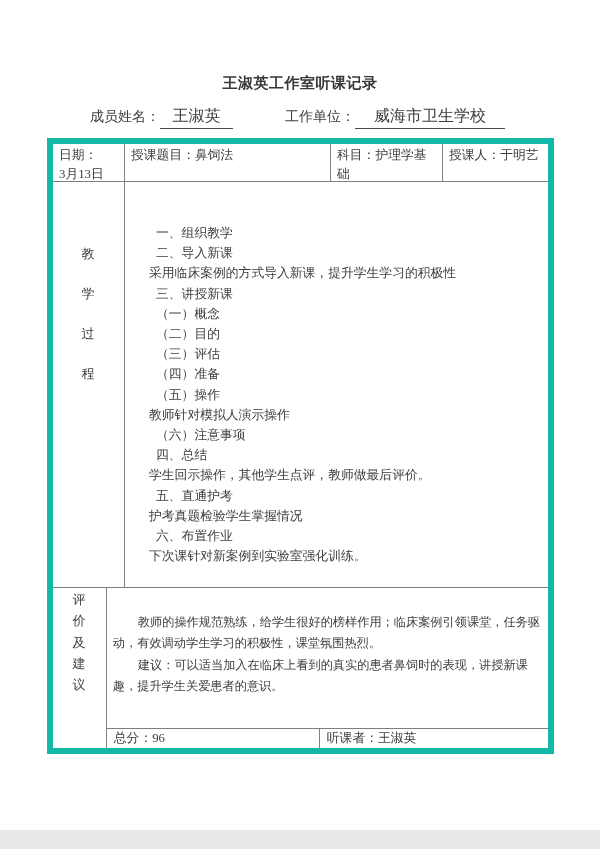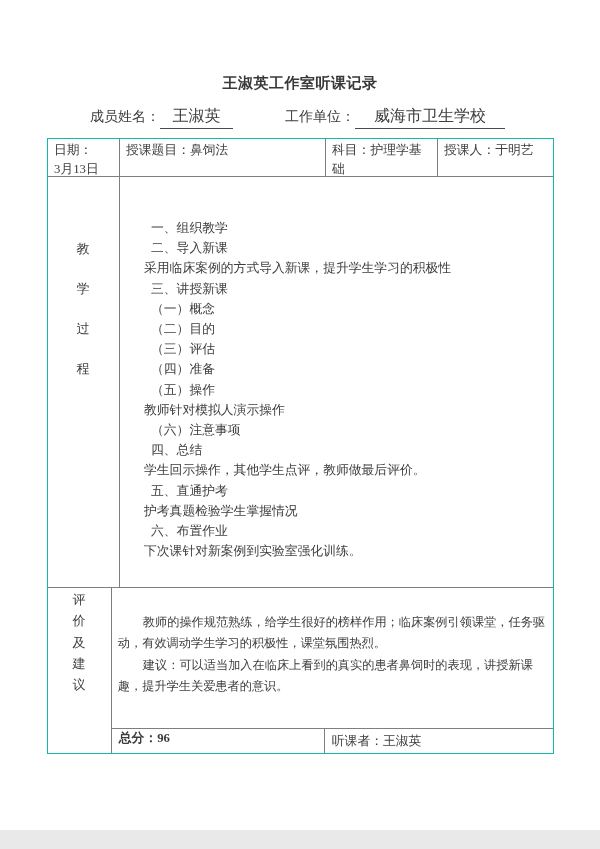--- a/index.html
+++ b/index.html
@@ -41,21 +41,21 @@
     padding: 0 2px 1px 2px;
   }
   .member-line .fill.name  { min-width: 73px; }
   .member-line .fill.unit  { min-width: 150px; }
   .member-line .gap { display: inline-block; width: 52px; }
   
   .obs-table {
     position: absolute;
     left: 47px; top: 138px;
     width: 507px; height: 616px;
-    border: 1px solid #14b8a6;
+    border: 6px solid #14b8a6;
     display: flex;
     flex-direction: column;
     font-size: 12.8px;
     line-height: 19px;
   }
   .row { display: flex; }
   .bb { border-bottom: 1px solid #7f7f7f; }
   .br { border-right: 1px solid #7f7f7f; }
   .row-header { height: 38px; }
   .cell { padding: 2px 6px; }
@@ -88,21 +88,21 @@
     height: 141px;
     padding: 24px 8px 8px 6px;
   }
   .eval-content .line {
     line-height: 21.4px;
     white-space: nowrap;
     font-size: 12.2px;
   }
   .eval-content .line.indent { padding-left: 25px; }
   .score-row { flex: 1; display: flex; }
-  .cell-score    { width: 213px; padding: 0 0 0 7px; display: flex; align-items: flex-start; font-weight: bold; }
+  .cell-score    { width: 213px; padding: 0 0 0 7px; display: flex; align-items: flex-start; }
   .cell-observer { flex: 1;      padding: 0 0 0 7px; display: flex; align-items: center; }
 </style>
 </head>
 <body>
 
 <div class="page">
 
   <div class="doc-title">王淑英工作室听课记录</div>
 
   <div class="member-line">

